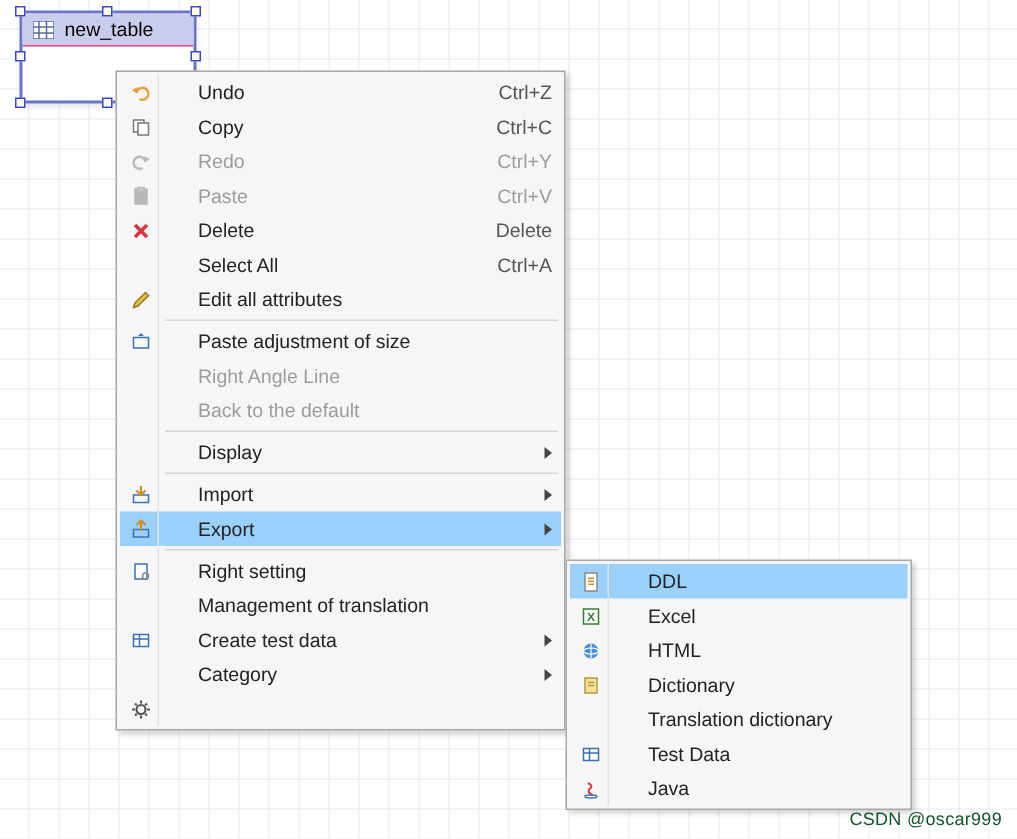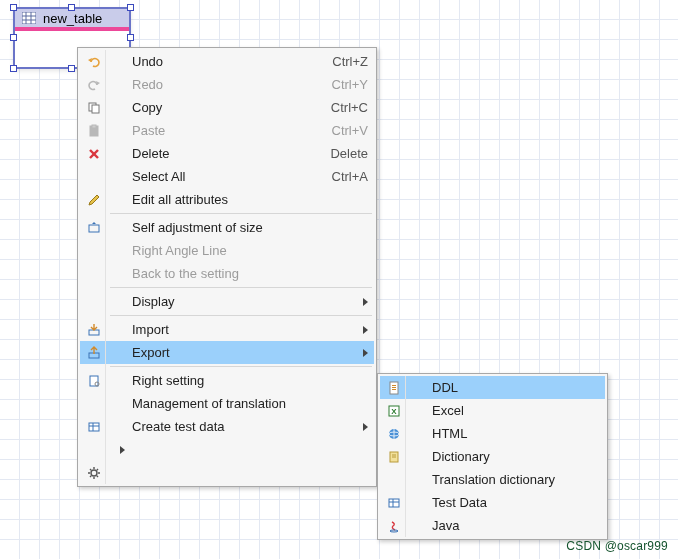--- a/index.html
+++ b/index.html
@@ -27,21 +27,21 @@
     left: 13px;
     top: 7px;
     width: 118px;
     height: 62px;
     border: 2px solid #6a74c8;
     background: #fff;
     box-shadow: 0 2px 4px rgba(0,0,0,0.1);
   }
   .table-header {
     background: #c9ccea;
-    border-bottom: 4px solid #ec4899;
+    border-bottom: 1px solid #ec4899;
     height: 22px;
     display: flex;
     align-items: center;
     padding: 0 4px;
     gap: 4px;
   }
   .table-body { height: 36px; }
   .handle {
     position: absolute;
     width: 7px; height: 7px;
@@ -162,39 +162,39 @@
       <div class="menu-item">
         <span class="menu-icon">
           <svg width="14" height="14" viewBox="0 0 14 14">
             <path d="M4 7 A4 4 0 1 1 6 11" fill="none" stroke="#e6a23c" stroke-width="1.6"></path>
             <path d="M4 7 L1 5 L5 3 Z" fill="#e6a23c"></path>
           </svg>
         </span>
         <span class="menu-label">Undo</span>
         <span class="menu-shortcut">Ctrl+Z</span>
       </div>
+      <div class="menu-item">
+        <span class="menu-icon">
+          <svg width="14" height="14" viewBox="0 0 14 14">
+            <rect x="2" y="2" width="7" height="8" fill="#fff" stroke="#777"></rect>
+            <rect x="5" y="4" width="7" height="8" fill="#fff" stroke="#777"></rect>
+          </svg>
+        </span>
+        <span class="menu-label">Copy</span>
+        <span class="menu-shortcut">Ctrl+C</span>
+      </div>
       <div class="menu-item disabled">
         <span class="menu-icon">
           <svg width="14" height="14" viewBox="0 0 14 14">
             <path d="M10 7 A4 4 0 1 0 8 11" fill="none" stroke="#b8b8b8" stroke-width="1.6"></path>
             <path d="M10 7 L13 5 L9 3 Z" fill="#b8b8b8"></path>
           </svg>
         </span>
         <span class="menu-label">Redo</span>
         <span class="menu-shortcut">Ctrl+Y</span>
-      </div>
-      <div class="menu-item">
-        <span class="menu-icon">
-          <svg width="14" height="14" viewBox="0 0 14 14">
-            <rect x="2" y="2" width="7" height="8" fill="#fff" stroke="#777"></rect>
-            <rect x="5" y="4" width="7" height="8" fill="#fff" stroke="#777"></rect>
-          </svg>
-        </span>
-        <span class="menu-label">Copy</span>
-        <span class="menu-shortcut">Ctrl+C</span>
       </div>
       <div class="menu-item disabled">
         <span class="menu-icon">
           <svg width="14" height="14" viewBox="0 0 14 14">
             <rect x="3" y="2" width="8" height="10" fill="#b8b8b8" stroke="#b8b8b8"></rect>
             <rect x="5" y="1" width="4" height="3" fill="#ccc" stroke="#b8b8b8"></rect>
           </svg>
         </span>
         <span class="menu-label">Paste</span>
         <span class="menu-shortcut">Ctrl+V</span>
@@ -223,29 +223,29 @@
         <span class="menu-label">Edit all attributes</span>
       </div>
       <div class="menu-sep"></div>
       <div class="menu-item">
         <span class="menu-icon">
           <svg width="14" height="14" viewBox="0 0 14 14">
             <rect x="2" y="4" width="10" height="7" fill="none" stroke="#3a72b5"></rect>
             <path d="M7 1 L5 3 L9 3 Z" fill="#3a72b5"></path>
           </svg>
         </span>
-        <span class="menu-label">Self adjustment of size</span>
+        <span class="menu-label">Paste adjustment of size</span>
       </div>
       <div class="menu-item disabled">
         <span class="menu-icon"></span>
         <span class="menu-label">Right Angle Line</span>
       </div>
       <div class="menu-item disabled">
         <span class="menu-icon"></span>
-        <span class="menu-label">Back to the setting</span>
+        <span class="menu-label">Back to the default</span>
       </div>
       <div class="menu-sep"></div>
       <div class="menu-item">
         <span class="menu-icon"></span>
         <span class="menu-label">Display</span>
         <span class="menu-arrow"></span>
       </div>
       <div class="menu-sep"></div>
       <div class="menu-item">
         <span class="menu-icon">
@@ -287,20 +287,21 @@
             <rect x="2" y="3" width="10" height="8" fill="#fff" stroke="#3a72b5"></rect>
             <line x1="2" y1="6" x2="12" y2="6" stroke="#3a72b5"></line>
             <line x1="6" y1="3" x2="6" y2="11" stroke="#3a72b5"></line>
           </svg>
         </span>
         <span class="menu-label">Create test data</span>
         <span class="menu-arrow"></span>
       </div>
       <div class="menu-item">
         <span class="menu-icon"></span>
+        <span class="menu-label">Category</span>
         <span class="menu-arrow"></span>
       </div>
       <div class="menu-item">
         <span class="menu-icon">
           <svg width="14" height="14" viewBox="0 0 14 14">
             <circle cx="7" cy="7" r="3" fill="none" stroke="#555" stroke-width="1.4"></circle>
             <g stroke="#555" stroke-width="1.4">
               <line x1="7" y1="1" x2="7" y2="3"></line>
               <line x1="7" y1="11" x2="7" y2="13"></line>
               <line x1="1" y1="7" x2="3" y2="7"></line>

